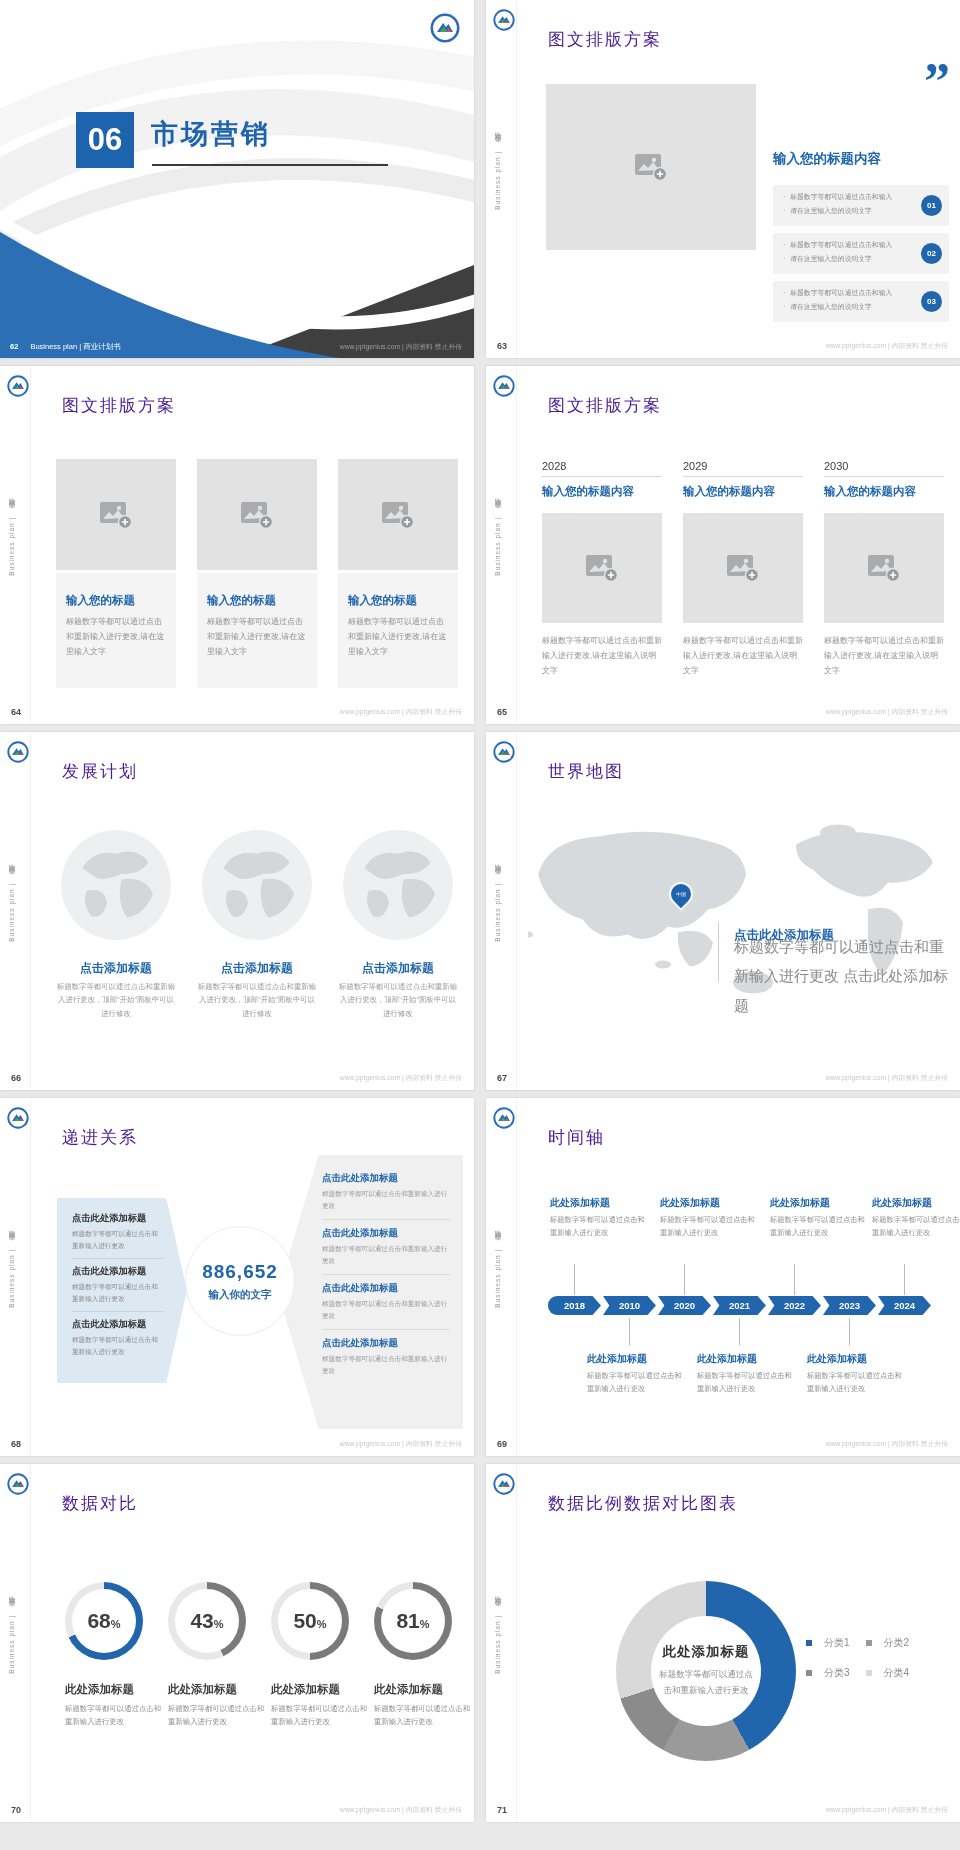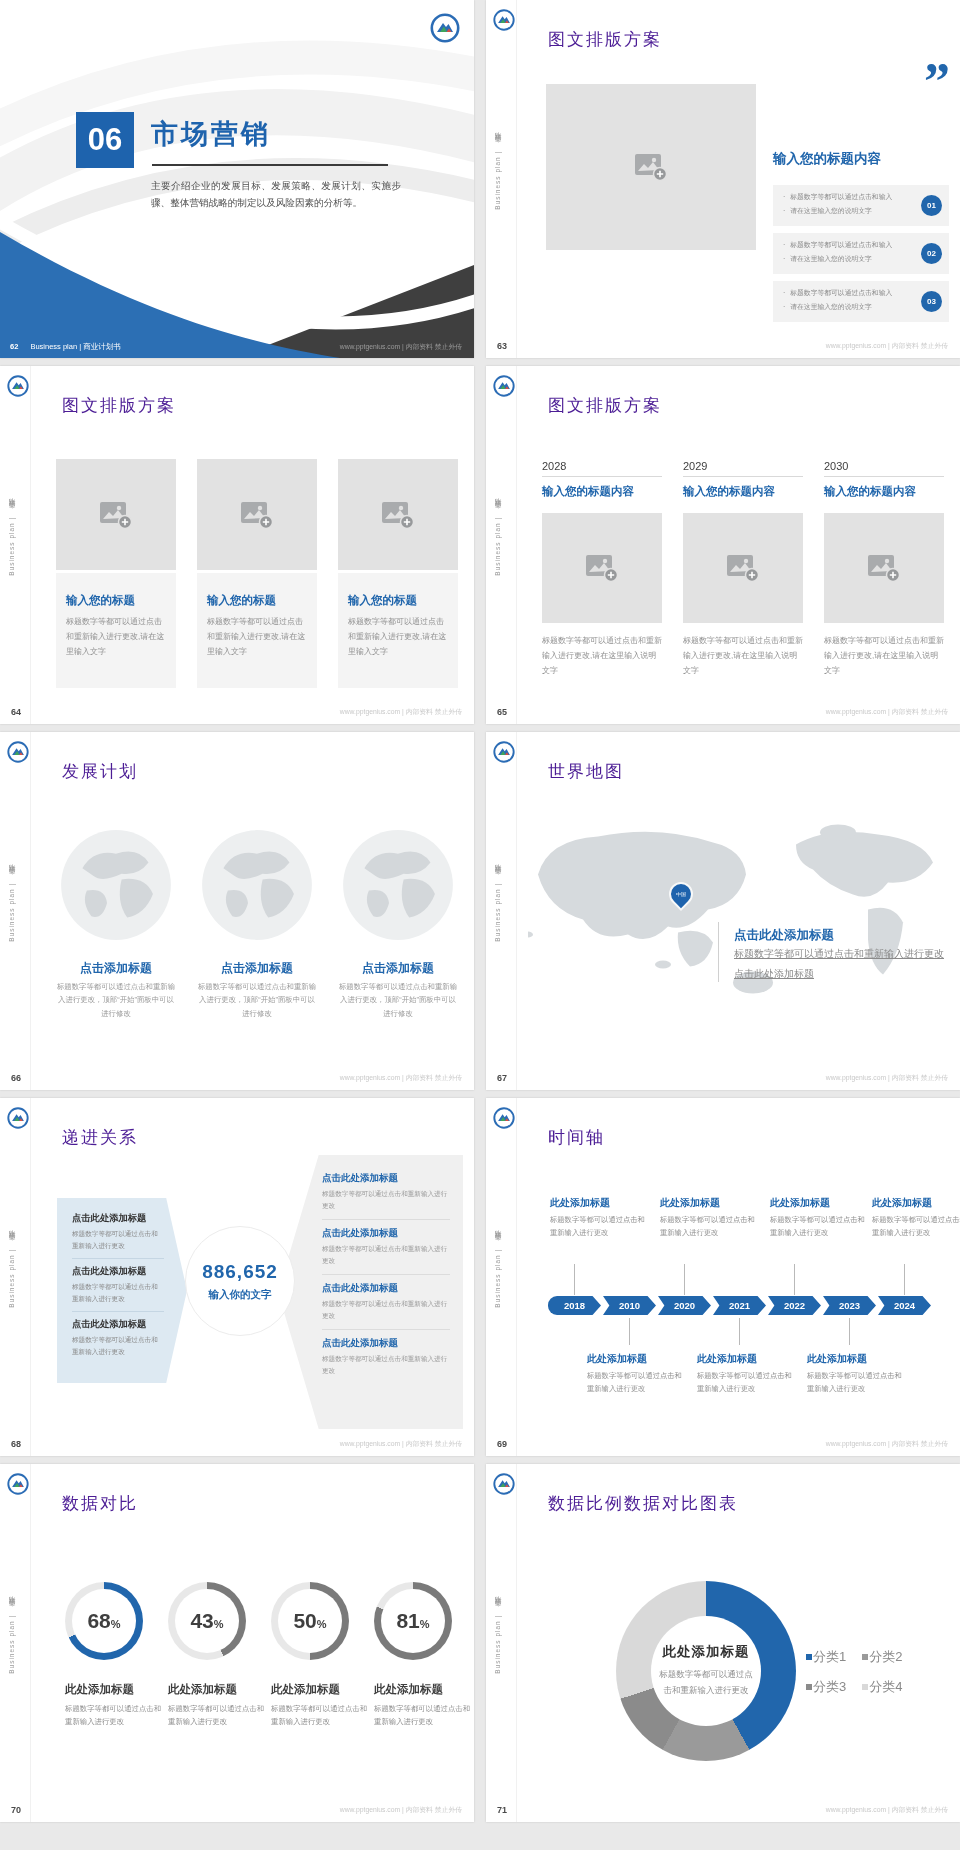--- a/index.html
+++ b/index.html
@@ -62,21 +62,21 @@
   .s66-t{top:228px;font-size:12px;font-weight:700;color:#2166ac;text-align:center;}
   .s66-b{top:248px;font-size:7.4px;color:#999;line-height:1.8;text-align:center;}
   
   .s67-map{position:absolute;left:42px;top:80px;width:420px;height:225px;}
   .s67-pin{position:absolute;left:185px;top:152px;width:20px;height:20px;background:#1e63ad;
            border-radius:50% 50% 50% 0;transform:rotate(-45deg);box-shadow:0 0 0 2px rgba(255,255,255,.8);}
   .s67-pin span{position:absolute;inset:0;display:flex;align-items:center;justify-content:center;
            transform:rotate(45deg);color:#fff;font-size:5px;}
   .s67-line{position:absolute;left:232px;top:190px;width:1px;height:60px;background:#d0d0d0;}
   .s67-ct{position:absolute;left:248px;top:195px;font-size:12.5px;font-weight:700;color:#2166ac;}
-  .s67-cb{position:absolute;left:248px;top:212px;width:215px;font-size:10px;color:#8a8a8a;line-height:1.95;text-decoration:underline;}
+  .s67-cb{position:absolute;left:248px;top:200px;width:215px;font-size:15px;color:#8a8a8a;line-height:1.95;}
   
   .s68-left{position:absolute;left:57px;top:100px;width:130px;height:185px;background:#dde9f2;
             clip-path:polygon(0 0,84% 0,100% 50%,84% 100%,0 100%);padding:8px 0 0 15px;box-sizing:border-box;}
   .s68-li{width:92px;padding:6px 0 7px;border-bottom:1px solid #c5d6e3;}
   .s68-li:last-child{border-bottom:none;}
   .s68-lt{font-size:9.3px;font-weight:700;color:#333;}
   .s68-lb{font-size:6.6px;color:#8a8a8a;line-height:1.75;margin-top:3px;}
   .s68-circle{position:absolute;left:185px;top:128px;width:108px;height:108px;border-radius:50%;
               background:#fff;border:1px solid #ececec;display:flex;flex-direction:column;
               align-items:center;justify-content:center;z-index:2;}
@@ -106,21 +106,21 @@
   .ring-unit{font-size:11px;font-weight:700;color:#3f3f3f;}
   .s70-t{position:absolute;top:218px;font-size:11.5px;font-weight:700;color:#3f3f3f;width:104px;}
   .s70-b{position:absolute;top:238px;width:102px;font-size:7.4px;color:#8f8f8f;line-height:1.8;}
   
   .donut{position:absolute;left:130px;top:117px;width:180px;height:180px;border-radius:50%;}
   .donut-in{position:absolute;inset:35px;background:#fff;border-radius:50%;display:flex;
             flex-direction:column;align-items:center;justify-content:center;text-align:center;}
   .s71-ct{font-size:13.5px;font-weight:700;color:#333;letter-spacing:1px;}
   .s71-cb{font-size:8.5px;color:#8f8f8f;width:96px;line-height:1.85;margin-top:6px;}
   .legend{position:absolute;left:320px;display:flex;gap:16px;}
-  .leg-item{display:flex;align-items:center;gap:1px;font-size:13px;color:#8a8a8a;margin-top:12px;}
+  .leg-item{display:flex;align-items:center;gap:12px;font-size:10px;color:#8a8a8a;}
   .leg-sq{width:6px;height:6px;display:inline-block;}
 </style>
 </head>
 <body>
 
 <svg width="0" height="0" style="position:absolute">
   <defs>
     <g id="logo-g">
       <circle cx="15" cy="15" r="13.2" fill="#fff" stroke="#2b6cb5" stroke-width="2.6"></circle>
       <path d="M7,19 L13,10 L16,14 L18.5,11 L23,19 Z" fill="#2b6cb5"></path>
@@ -165,21 +165,20 @@
       <path d="M0,232 C150,320 260,345 340,358 L0,358 Z" fill="#2c6fb4"></path>
     </svg>
     <span class="cover-logo">
       <svg viewBox="0 0 30 30">
           <use href="#logo-g"></use>
         </svg>
     </span>
     <div class="cover-badge">06</div>
     <div class="cover-title">市场营销</div>
     <div class="cover-rule"></div>
-    <div class="cover-desc">主要介绍企业的发展目标、发展策略、发展计划、实施步骤、整体营销战略的制定以及风险因素的分析等。</div>
     <div class="cover-fl">
       <b>62</b>
       <span>Business plan | 商业计划书</span>
     </div>
     <div class="cover-fr">www.pptgenius.com | 内部资料 禁止外传</div>
   </div>
 
   <div class="slide">
     <span class="logo"><svg viewBox="0 0 30 30">
           <use href="#logo-g"></use>

